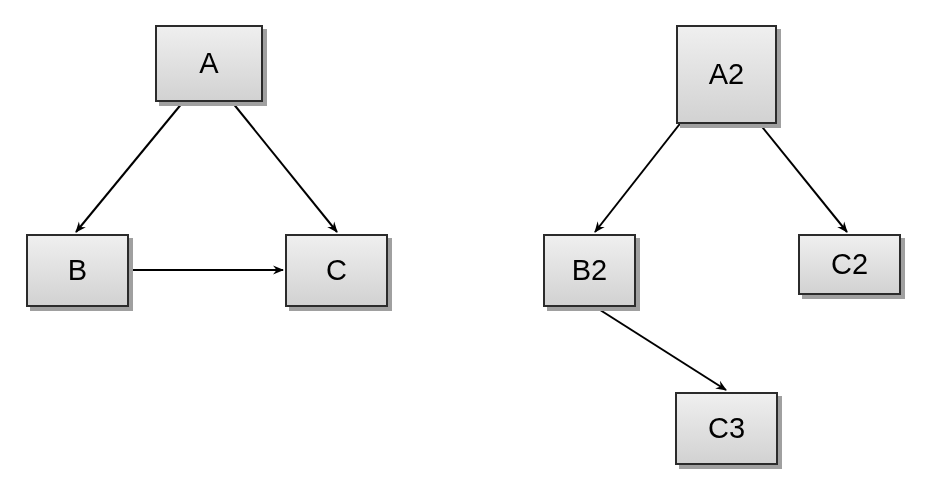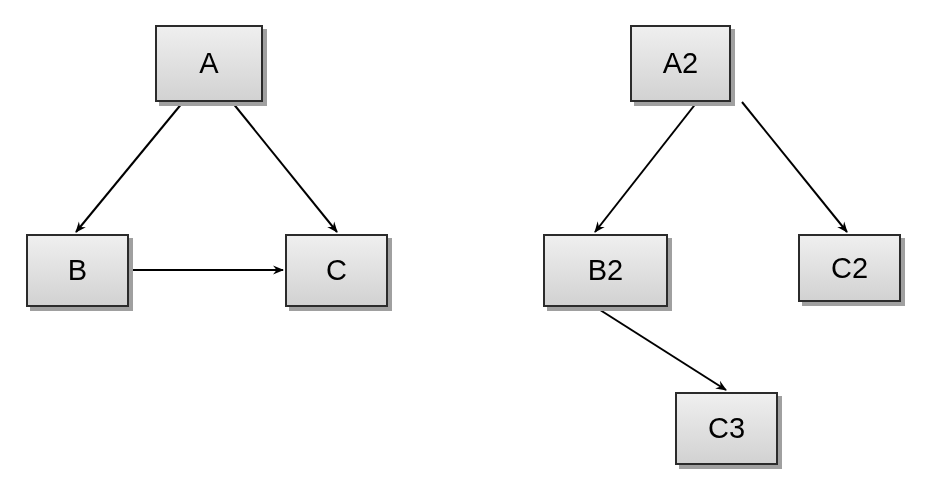--- a/index.html
+++ b/index.html
@@ -72,27 +72,27 @@
   <div id="nodes-layer">
       <div class="node" style="left: 155px; top: 25px; width: 108px; height: 77px; border-color: rgb(43, 43, 43); box-shadow: rgb(160, 160, 160) 4px 4px 0px 0px; background: linear-gradient(rgb(239, 239, 239) 0%, rgb(210, 210, 210) 100%);">
         <span class="node-label" style="color: rgb(0, 0, 0);">A</span>
       </div>
       <div class="node" style="left: 26px; top: 234px; width: 103px; height: 73px; border-color: rgb(43, 43, 43); box-shadow: rgb(160, 160, 160) 4px 4px 0px 0px; background: linear-gradient(rgb(239, 239, 239) 0%, rgb(210, 210, 210) 100%);">
         <span class="node-label" style="color: rgb(0, 0, 0);">B</span>
       </div>
       <div class="node" style="left: 285px; top: 234px; width: 103px; height: 73px; border-color: rgb(43, 43, 43); box-shadow: rgb(160, 160, 160) 4px 4px 0px 0px; background: linear-gradient(rgb(239, 239, 239) 0%, rgb(210, 210, 210) 100%);">
         <span class="node-label" style="color: rgb(0, 0, 0);">C</span>
       </div>
-      <div class="node" style="left: 630px; top: 25px; width: 101px; height: 77px; border-color: rgb(43, 43, 43); box-shadow: rgb(160, 160, 160) 4px 4px 0px 0px; background: linear-gradient(rgb(239, 239, 239) 0%, rgb(210, 210, 210) 100%);">
+      <div class="node" style="left: 676px; top: 25px; width: 101px; height: 99px; border-color: rgb(43, 43, 43); box-shadow: rgb(160, 160, 160) 4px 4px 0px 0px; background: linear-gradient(rgb(239, 239, 239) 0%, rgb(210, 210, 210) 100%);">
         <span class="node-label" style="color: rgb(0, 0, 0);">A2</span>
       </div>
-      <div class="node" style="left: 543px; top: 234px; width: 125px; height: 73px; border-color: rgb(43, 43, 43); box-shadow: rgb(160, 160, 160) 4px 4px 0px 0px; background: linear-gradient(rgb(239, 239, 239) 0%, rgb(210, 210, 210) 100%);">
+      <div class="node" style="left: 543px; top: 234px; width: 93px; height: 73px; border-color: rgb(43, 43, 43); box-shadow: rgb(160, 160, 160) 4px 4px 0px 0px; background: linear-gradient(rgb(239, 239, 239) 0%, rgb(210, 210, 210) 100%);">
         <span class="node-label" style="color: rgb(0, 0, 0);">B2</span>
       </div>
-      <div class="node" style="left: 798px; top: 234px; width: 103px; height: 68px; border-color: rgb(43, 43, 43); box-shadow: rgb(160, 160, 160) 4px 4px 0px 0px; background: linear-gradient(rgb(239, 239, 239) 0%, rgb(210, 210, 210) 100%);">
+      <div class="node" style="left: 798px; top: 234px; width: 103px; height: 61px; border-color: rgb(43, 43, 43); box-shadow: rgb(160, 160, 160) 4px 4px 0px 0px; background: linear-gradient(rgb(239, 239, 239) 0%, rgb(210, 210, 210) 100%);">
         <span class="node-label" style="color: rgb(0, 0, 0);">C2</span>
       </div>
       <div class="node" style="left: 675px; top: 392px; width: 103px; height: 73px; border-color: rgb(43, 43, 43); box-shadow: rgb(160, 160, 160) 4px 4px 0px 0px; background: linear-gradient(rgb(239, 239, 239) 0%, rgb(210, 210, 210) 100%); align-items: center;">
         <span class="node-label" style="color: rgb(0, 0, 0);">C3</span>
       </div>
     </div>
 
 </div>
 
 </body></html>

